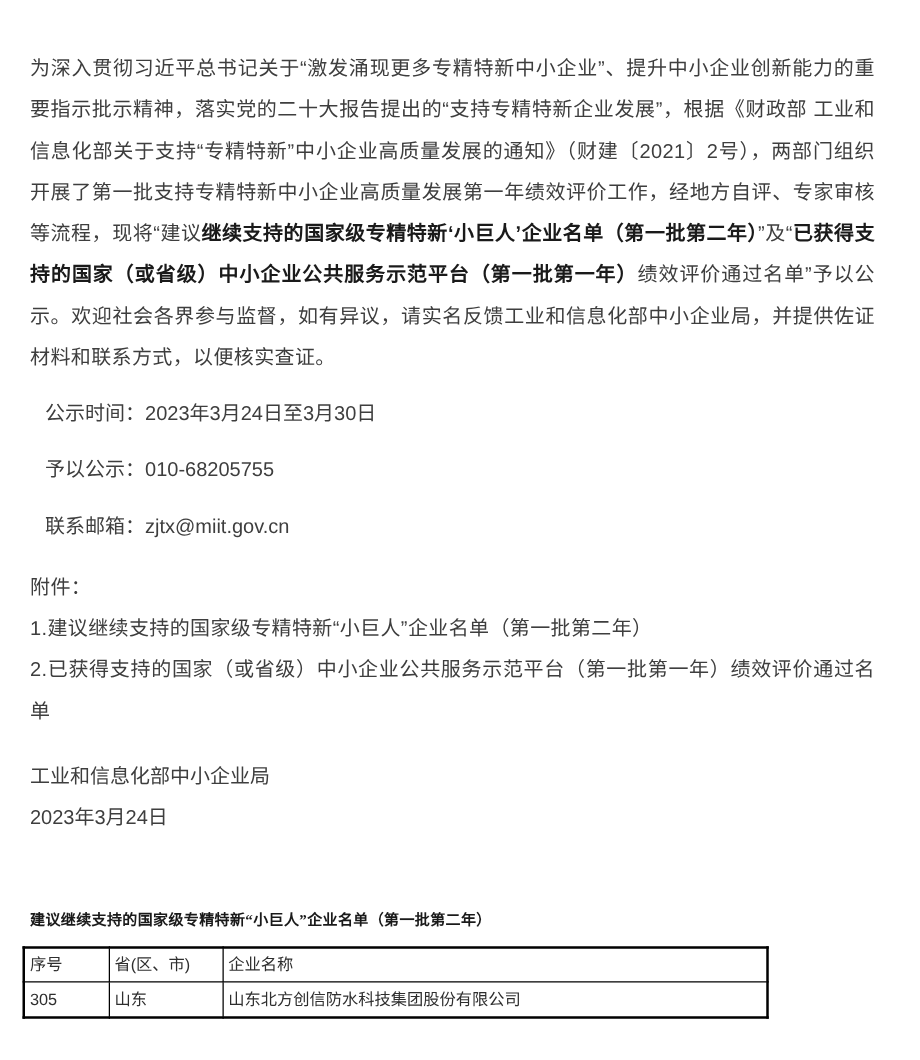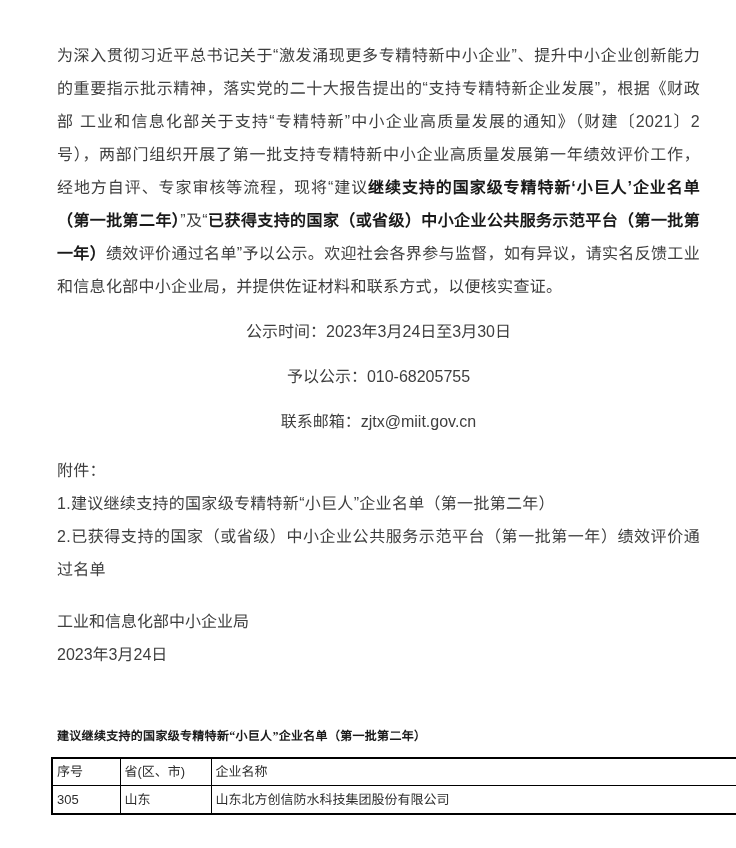--- a/index.html
+++ b/index.html
@@ -10,40 +10,39 @@
     width: 736px;
     height: 848px;
     background: #ffffff;
     font-family: "Liberation Sans", "DejaVu Sans", sans-serif;
     overflow: hidden;
   }
   .doc {
     box-sizing: border-box;
     width: 736px;
     min-height: 848px;
-    padding: 39px 36px 0 57px;
+    padding: 39px 36px 0 24px;
     font-size: 16px;
     line-height: 33px;
     color: #3e3e3e;
   }
   .para {
     margin: 0;
     text-align: justify;
     letter-spacing: 0.3px;
   }
   .para strong, .emph {
     color: #1a1a1a;
     font-weight: 700;
   }
   .contact-block {
     margin-top: 7px;
   }
   .contact-block p {
     margin: 12px;
-    text-align: center;
   }
   .attachments-block {
     margin-top: 16px;
   }
   .attachments-block p {
     margin: 0;
     text-align: justify;
     letter-spacing: 0.3px;
   }
   .signature-block {
@@ -58,21 +57,21 @@
     font-size: 12px;
     line-height: 33px;
     font-weight: 700;
     color: #1a1a1a;
     letter-spacing: 0.3px;
     font-family: Liberation Serif, serif;
   }
   .roster-table {
     border-collapse: collapse;
     table-layout: fixed;
-    width: 711px;
+    width: 597px;
     margin-top: 4px;
     margin-left: -6px;
     border: 2px solid #000000;
     font-size: 13px;
     line-height: 16px;
     color: #2e2e2e;
   }
   .roster-table th,
   .roster-table td {
     border: 1px solid #000000;

